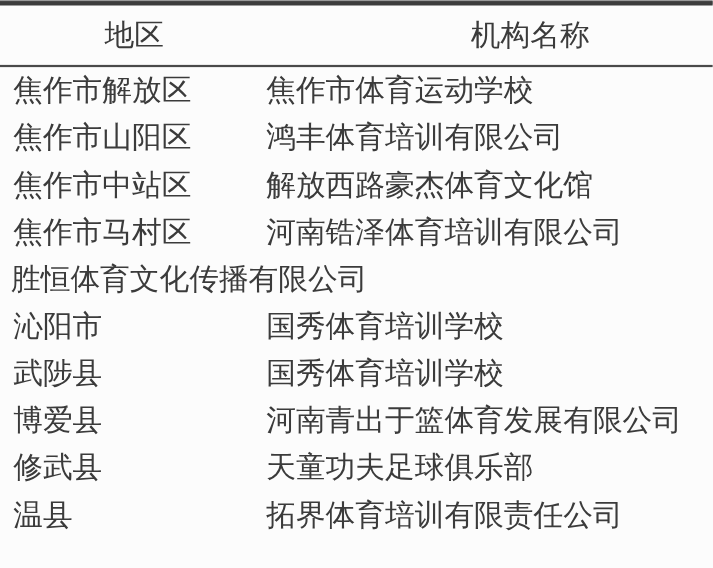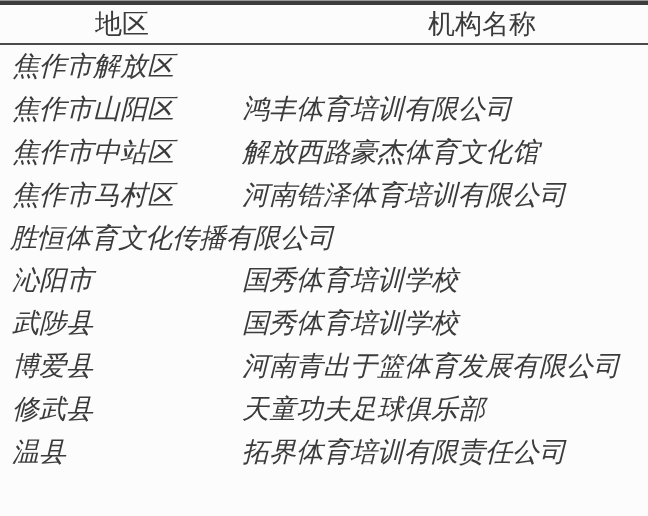--- a/index.html
+++ b/index.html
@@ -24,37 +24,36 @@
     height: 4px;
     background: #3d3d3d;
     box-shadow: 0 -1px 0 #9a9a9a;
   }
   .rule-mid {
     height: 2px;
     background: #4a4a4a;
   }
   .header-row {
     display: flex;
-    height: 38px;
+    height: 54px;
     align-items: center;
     font-size: 27px;
   }
   .hcell-region {
     width: 244px;
     text-align: center;
     white-space: nowrap;
   }
   .hcell-org {
     width: 292px;
     text-align: right;
     white-space: nowrap;
   }
   .rows {
     display: block;
-    font-style: italic;
   }
   .row {
     display: flex;
     height: 42.8px;
     align-items: center;
     font-size: 27px;
   }
   .cell-region {
     flex: 0 0 auto;
     box-sizing: border-box;
@@ -80,20 +79,21 @@
   <div class="header-row">
     <div class="hcell-region">地区</div>
     <div class="hcell-org">机构名称</div>
   </div>
 
   <div class="rule-mid"></div>
 
   <div class="rows" id="rows">
     <div class="row">
       <div class="cell-region">焦作市解放区</div>
+      <div class="cell-org">焦作市体育运动学校</div>
     </div>
 
     <div class="row">
       <div class="cell-region">焦作市山阳区</div>
       <div class="cell-org">鸿丰体育培训有限公司</div>
     </div>
 
     <div class="row">
       <div class="cell-region">焦作市中站区</div>
       <div class="cell-org">解放西路豪杰体育文化馆</div>

